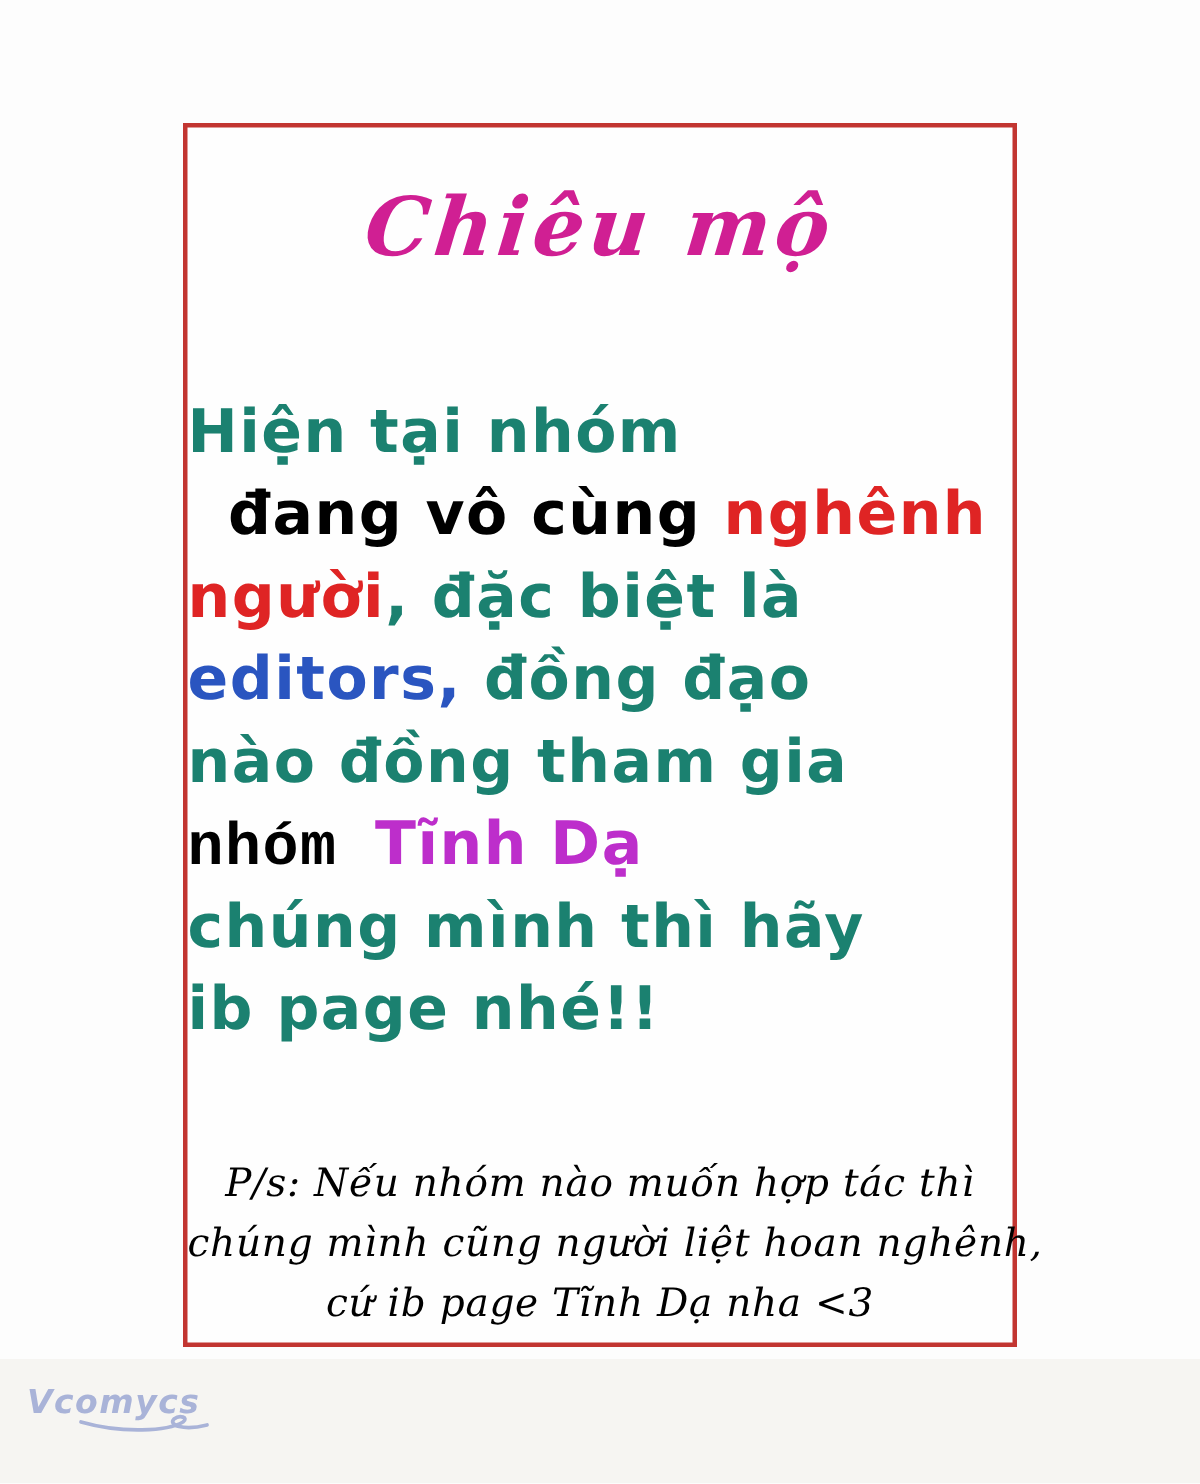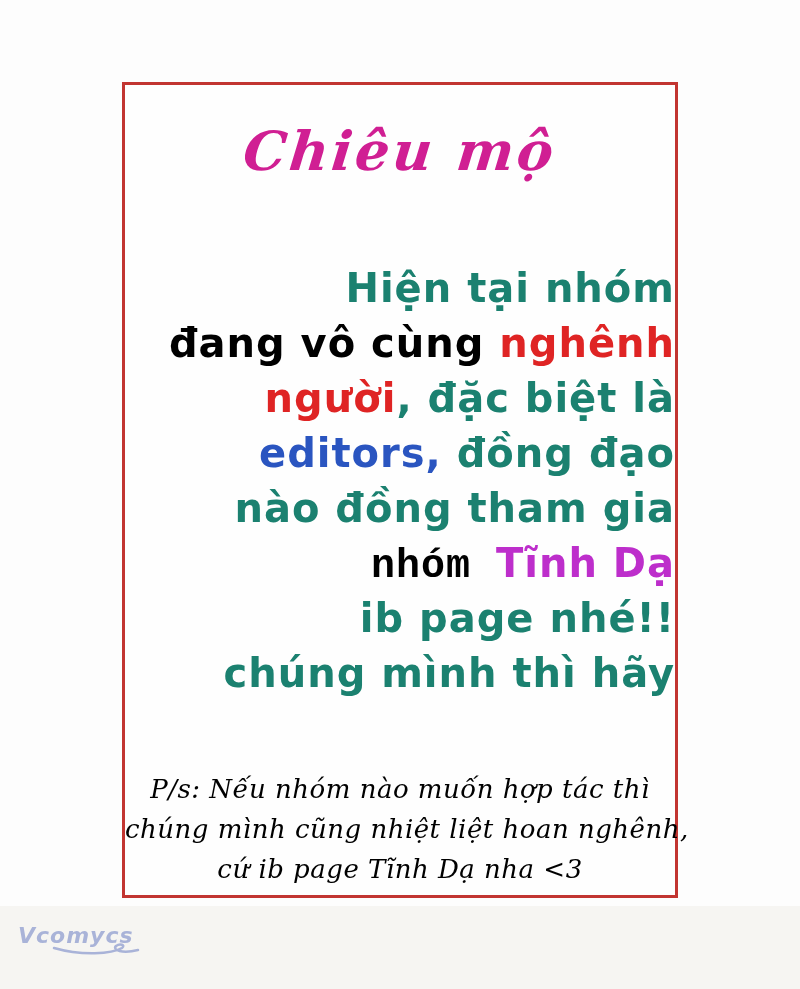--- a/index.html
+++ b/index.html
@@ -35,21 +35,21 @@
     font-family: "DejaVu Serif", serif;
     font-style: italic;
     font-weight: bold;
     font-size: 54px;
     letter-spacing: 3px;
     transform: skewX(-6deg);
   }
   .body-text {
     position: absolute;
     top: 176px; left: 0; right: 0;
-    text-align: right;
+    text-align: left;
     font-family: "DejaVu Sans", sans-serif;
     font-weight: bold;
     font-size: 40px;
     letter-spacing: 1px;
   }
   .body-text .line {
     height: 55px;
     line-height: 55px;
     white-space: nowrap;
   }
@@ -110,30 +110,30 @@
       <div class="line">
         <span style="color: rgb(42, 85, 192);">editors,</span><span style="color: rgb(27, 129, 112);"> đồng đạo</span>
       </div>
       <div class="line">
         <span style="color: rgb(27, 129, 112);">nào đồng tham gia</span>
       </div>
       <div class="line">
         <span style="color: #000000; font-family: Liberation Mono, monospace;">nhóm </span><span style="color: rgb(189, 46, 203);">Tĩnh Dạ</span>
       </div>
       <div class="line">
-        <span style="color: rgb(27, 129, 112);">ib page nhé!!</span>
+        <span style="color: rgb(27, 129, 112);">chúng mình thì hãy</span>
       </div>
       <div class="line">
-        <span style="color: rgb(27, 129, 112);">chúng mình thì hãy</span>
+        <span style="color: rgb(27, 129, 112);">ib page nhé!!</span>
       </div>
     </div>
 
     <div class="ps-note" style="color: #000000;">
       <div class="ps-line">P/s: Nếu nhóm nào muốn hợp tác thì</div>
-      <div class="ps-line">chúng mình cũng nhiệt liệt hoan nghênh,</div>
+      <div class="ps-line">chúng mình cũng người liệt hoan nghênh,</div>
       <div class="ps-line">cứ ib page Tĩnh Dạ nha &lt;3</div>
     </div>
 
   </div>
 
   <div class="watermark" style="color: rgb(169, 179, 216);">
     <span class="wm-text">Vcomycs</span>
     <svg width="90" height="14" viewBox="0 0 90 14" fill="none" aria-hidden="true">
       <path d="M2 6 C 30 14, 60 12, 70 6 C 74 3, 68 1, 64 4 C 60 8, 70 12, 86 8" stroke="currentColor" stroke-width="2.5" fill="none" stroke-linecap="round"></path>
     </svg>

